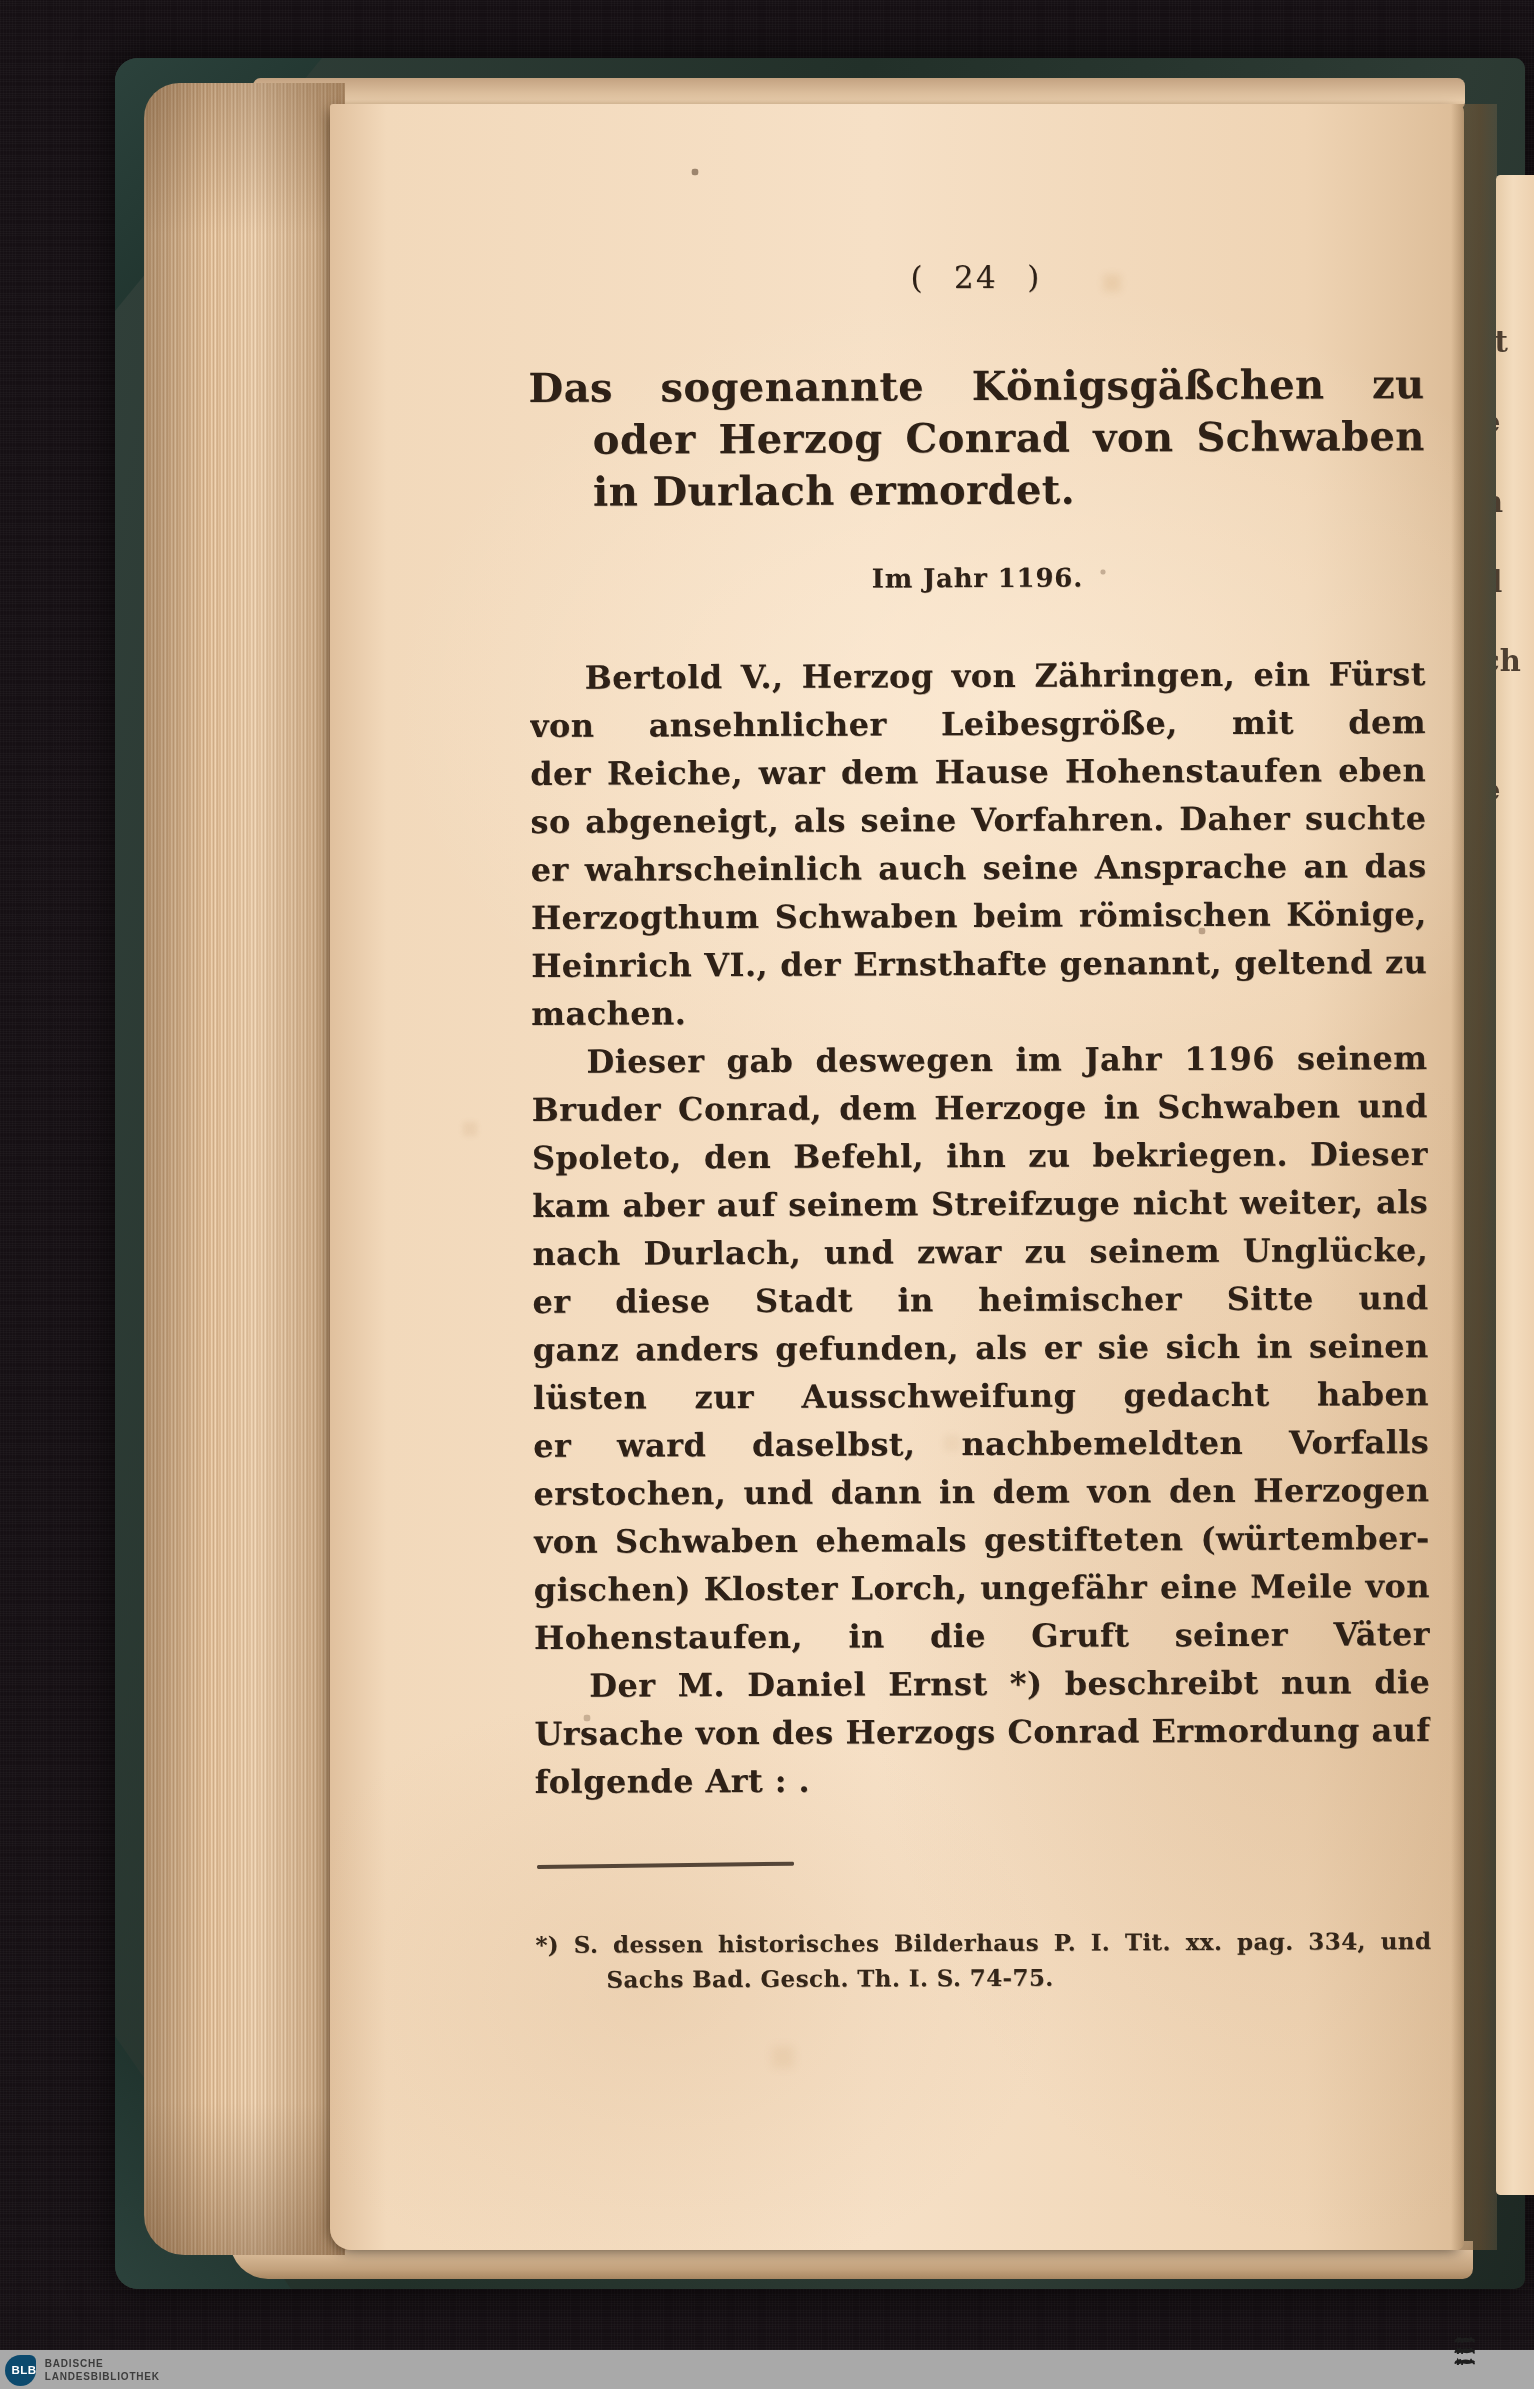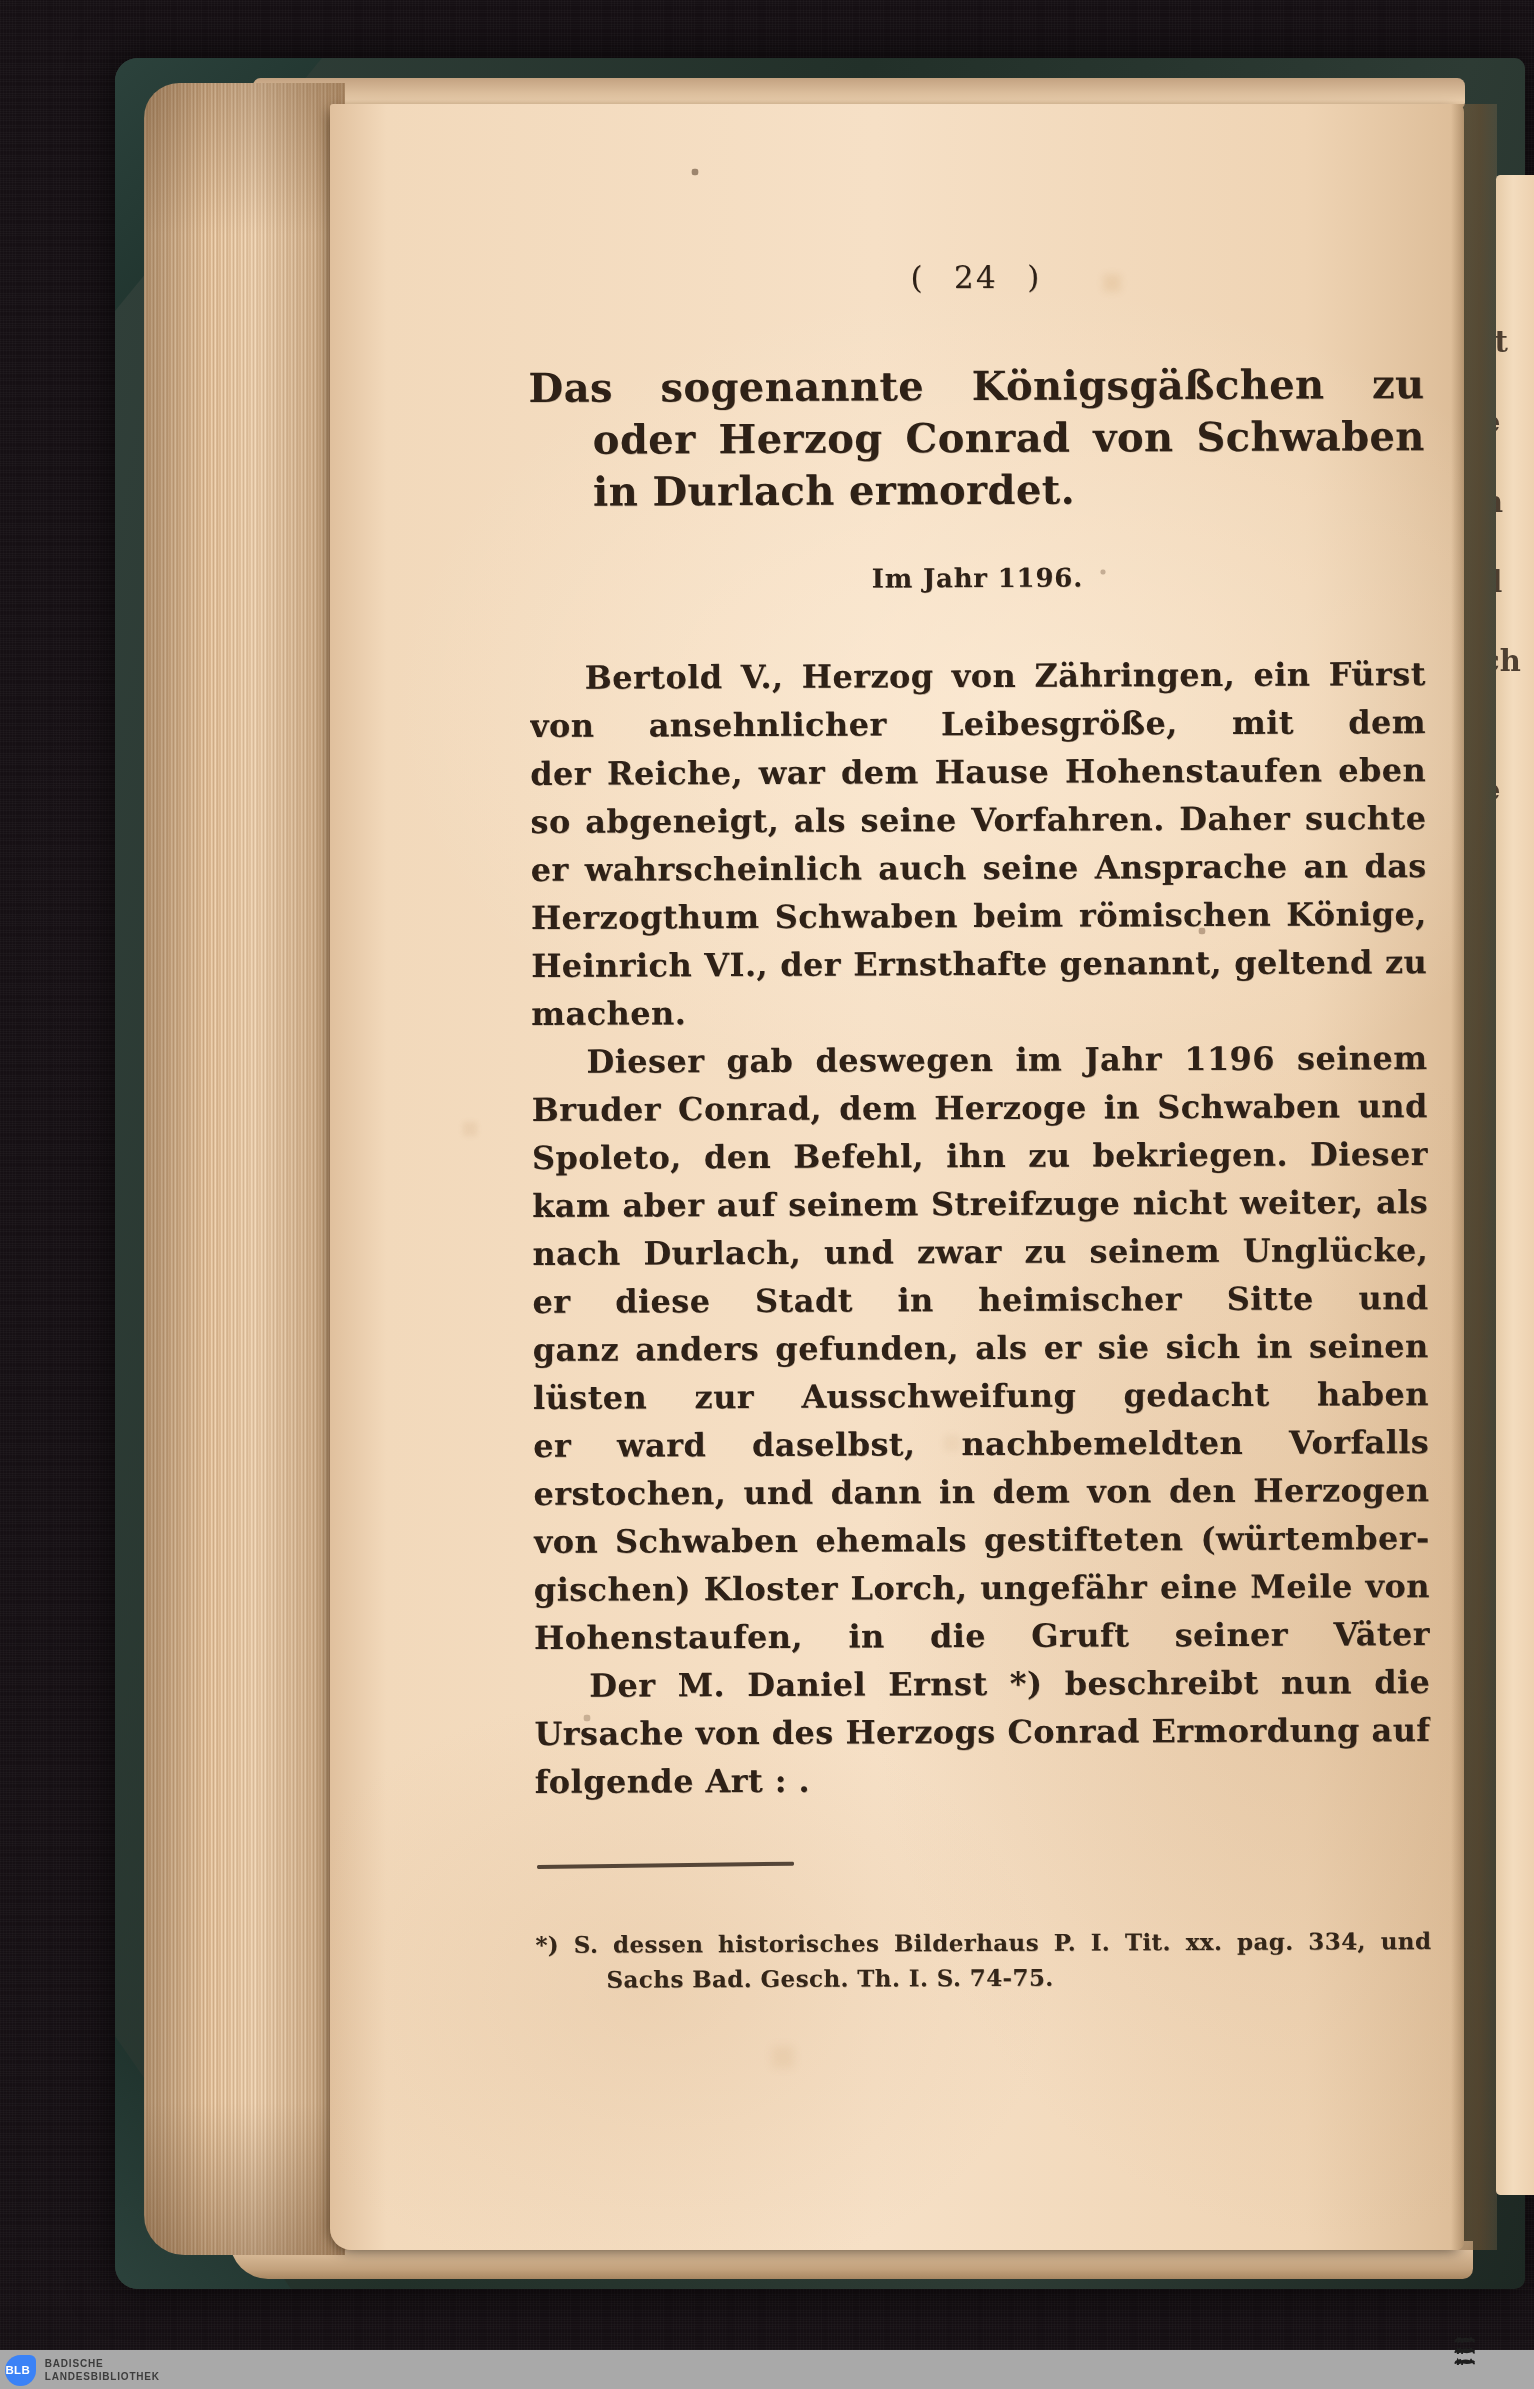--- a/index.html
+++ b/index.html
@@ -76,22 +76,22 @@
   .body{position:absolute;top:393px;left:0;right:0;}
   .fn-rule{position:absolute;top:1603px;left:1.5px;width:257px;height:3.8px;background:#2e2117;
     opacity:.8;border-radius:1.5px;transform:rotate(-0.5deg);}
   .footnote{position:absolute;top:1666px;left:0;right:0;}
   .footnote .bl:not(:first-child){padding-left:71px;}
   
   .footer{position:absolute;left:0;top:2350px;width:1534px;height:40px;background:#a9a9a9;
     display:flex;align-items:center;justify-content:space-between;
     font-family:"Liberation Sans",sans-serif;}
   .blb-group{display:flex;align-items:center;gap:8.4px;margin-left:5.4px;}
-  .blb-mark{width:31px;height:31px;background:#3b82f6;border-radius:50% 6.1px 50% 50%;
-    display:flex;align-items:center;justify-content:flex-start;
+  .blb-mark{width:31px;height:31px;background:#0c4a6e;border-radius:50% 6.1px 50% 50%;
+    display:flex;align-items:center;justify-content:flex-end;
     color:#fff;font:700 11.5px "Liberation Sans",sans-serif;letter-spacing:0.4px;}
   .blb-text{font:700 10px/13px "Liberation Sans",sans-serif;color:#3d3d3d;letter-spacing:0.8px;}
   .bw-group{display:flex;align-items:center;gap:25px;margin-right:3px;flex-direction:column;}
   .bw-label{font:400 14.6px "Liberation Sans",sans-serif;color:#383838;}
 </style>
 </head>
 <body>
 
 <div class="canvas">
   <div class="noise"></div>

